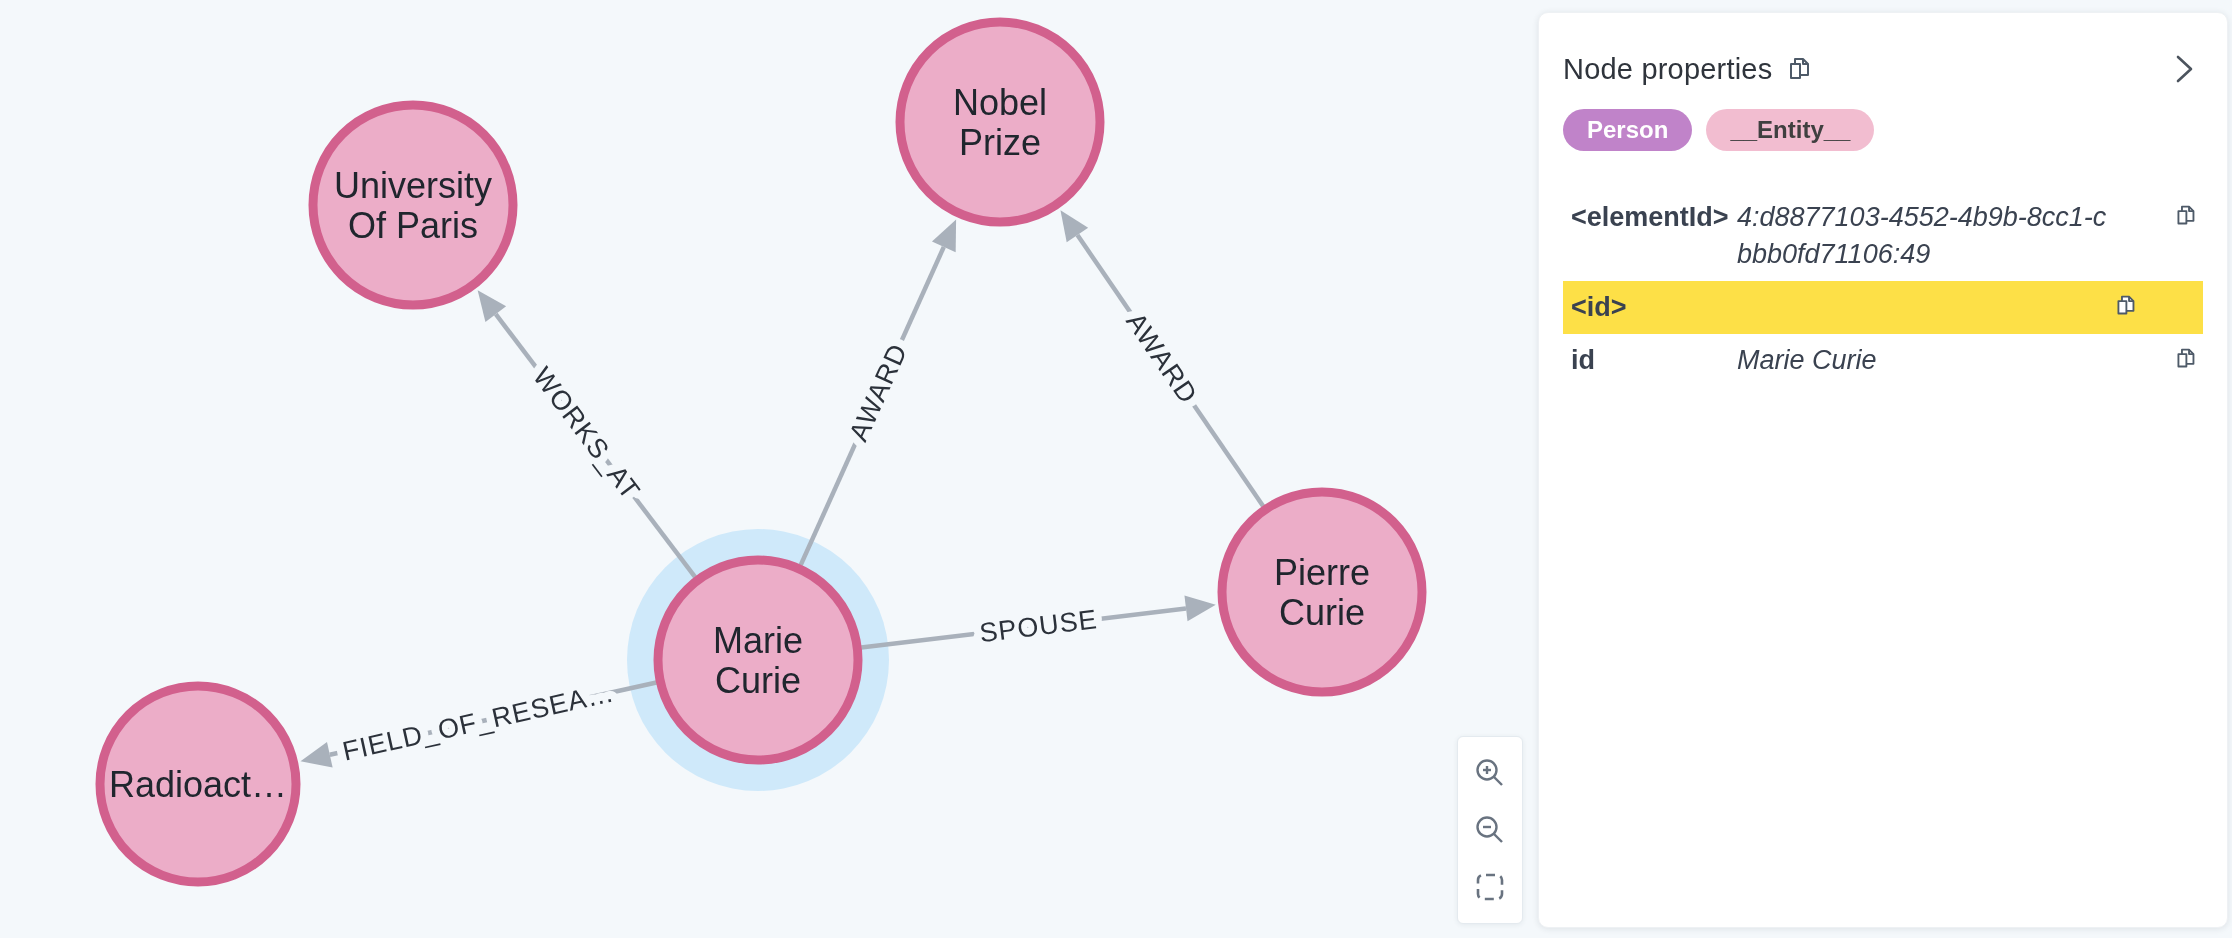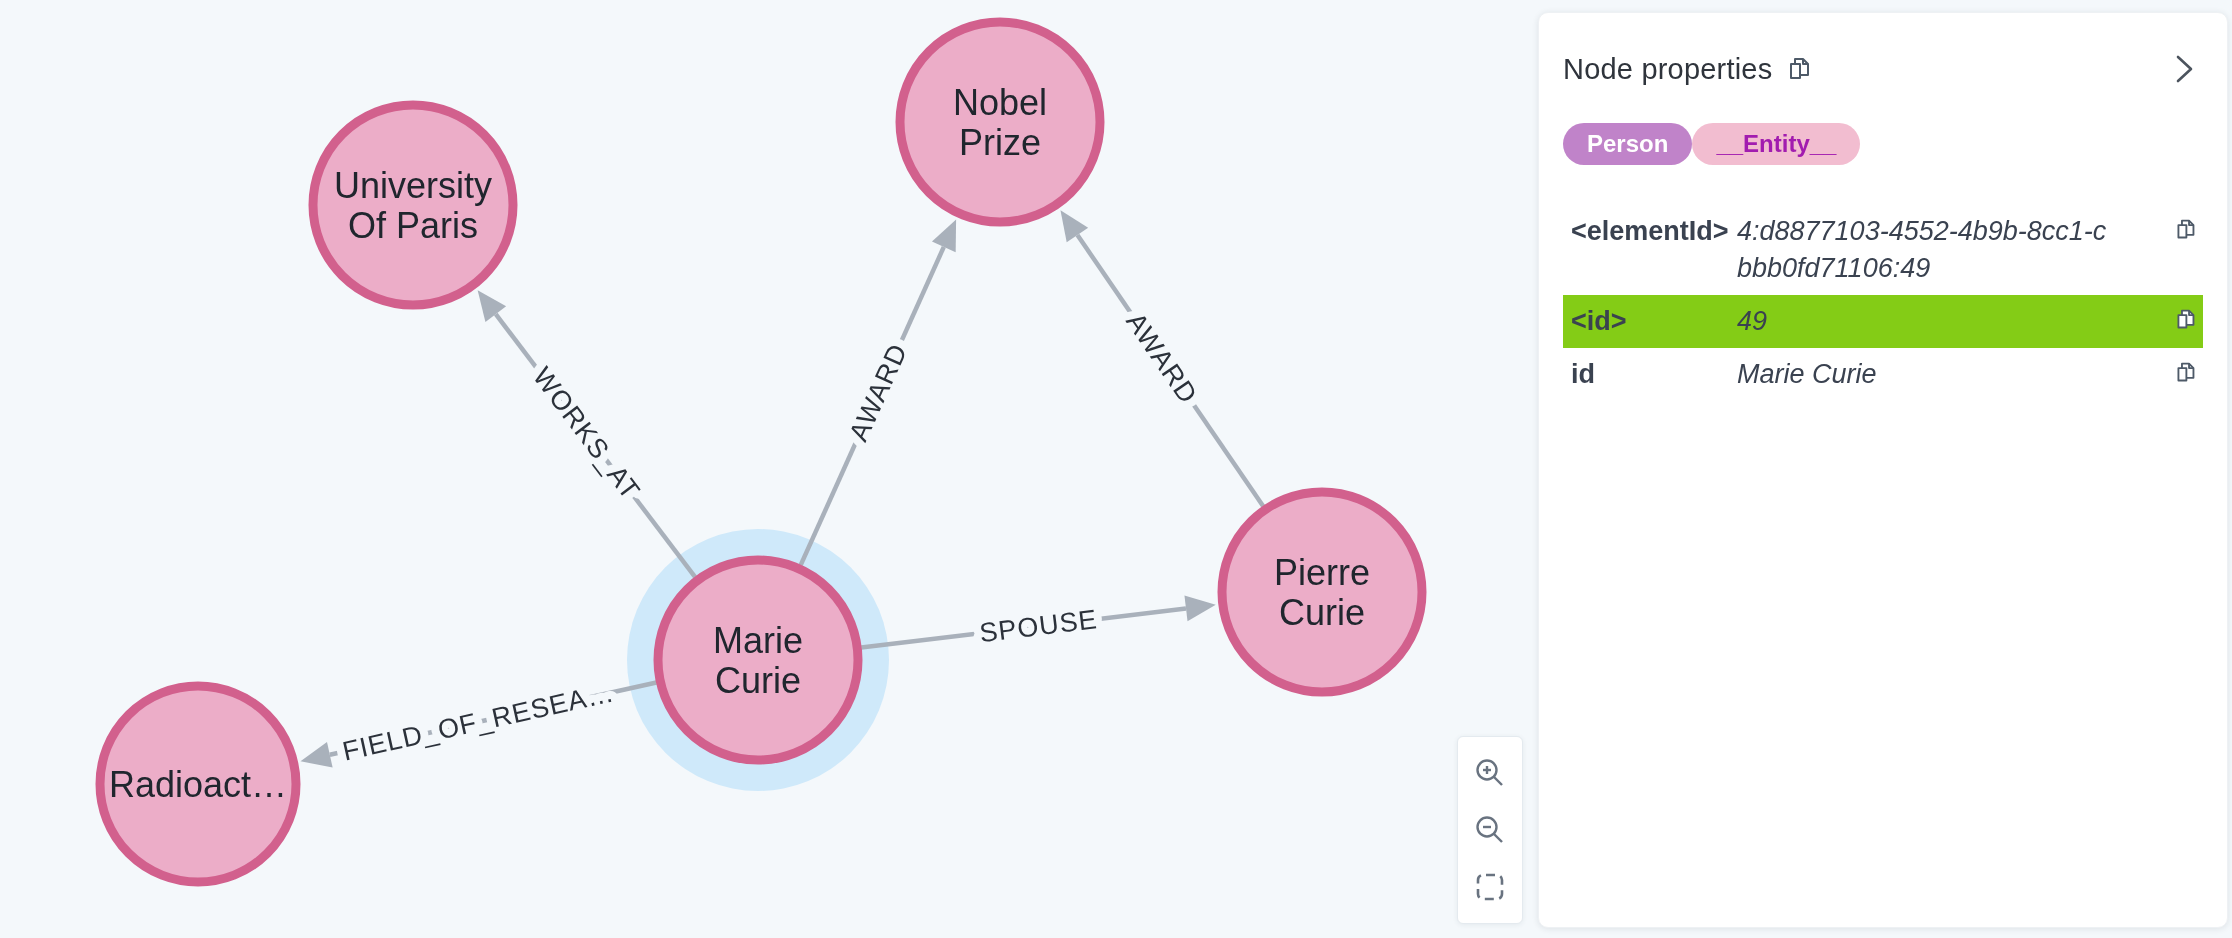--- a/index.html
+++ b/index.html
@@ -74,22 +74,22 @@
     margin-left: 14px; padding: 0;
     display: flex; align-items: center;
   }
   .panel-collapse-btn {
     margin-left: auto;
     background: none; border: none; cursor: pointer;
     padding: 0 6px;
     display: flex; align-items: center;
   }
   .badges-row {
-    margin-top: 34px;
-    display: flex; 
+    margin-top: 20px;
+    display: flex; gap: 14px;
   }
   .badge {
     font-size: 24px;
     font-weight: 700;
     padding: 9px 24px;
     border-radius: 24px;
     line-height: 1;
     display: inline-block;
   }
   .props-table {
@@ -98,21 +98,21 @@
     color: #3a4250;
   }
   .prop-row {
     display: grid;
     grid-template-columns: 150px 1fr 44px;
     padding: 8px 6px 8px 8px;
     align-items: start;
     line-height: 37px;
     gap: 16px;
   }
-  .prop-row.zebra { background: #84cc16; }
+  .prop-row.zebra { background: #fde047; }
   .prop-key { font-weight: 700; }
   .prop-value {
     word-break: break-all;
     padding-right: 20px;
     font-style: italic;
   }
   .row-copy-btn {
     background: none; border: none; cursor: pointer;
     justify-self: end; padding: 4px 0 0 0;
     display: flex;
@@ -185,38 +185,37 @@
     </button>
     <button class="panel-collapse-btn">
       <svg width="26" height="40" viewBox="0 0 26 40" fill="none" stroke="#4c545e" stroke-width="2.6" stroke-linecap="round" stroke-linejoin="round">
         <path d="M7 8 L20 20 L7 32"></path>
       </svg>
     </button>
   </div>
 
   <div class="badges-row">
     <span class="badge" style="background: rgb(192, 131, 201); color: rgb(255, 255, 255);">Person</span>
-    <span class="badge" style="background: rgb(242, 189, 208); color: #a21caf;">__Entity__</span>
+    <span class="badge" style="background: rgb(242, 189, 208); color: #404040;">__Entity__</span>
   </div>
 
   <div class="props-table">
     <div class="prop-row">
       <span class="prop-key">&lt;elementId&gt;</span>
       <span class="prop-value">4:d8877103-4552-4b9b-8cc1-cbbb0fd71106:49</span>
       <button class="row-copy-btn">
         <svg width="23" height="25" viewBox="0 0 26 28" fill="#ffffff" stroke="#4e5a68" stroke-width="2.1" stroke-linejoin="round">
           <path d="M9 4 h8 l5 5 v11 h-13 z"></path>
           <path d="M17 4 v5 h5" fill="none"></path>
           <path d="M5 9 h9 v14 h-9 z" fill="#ffffff"></path>
         </svg>
       </button>
     </div>
     <div class="prop-row zebra">
       <span class="prop-key">&lt;id&gt;</span>
-      <span class="prop-value">49</span>
       <button class="row-copy-btn">
         <svg width="23" height="25" viewBox="0 0 26 28" fill="#ffffff" stroke="#4e5a68" stroke-width="2.1" stroke-linejoin="round">
           <path d="M9 4 h8 l5 5 v11 h-13 z"></path>
           <path d="M17 4 v5 h5" fill="none"></path>
           <path d="M5 9 h9 v14 h-9 z" fill="#ffffff"></path>
         </svg>
       </button>
     </div>
     <div class="prop-row">
       <span class="prop-key">id</span>

